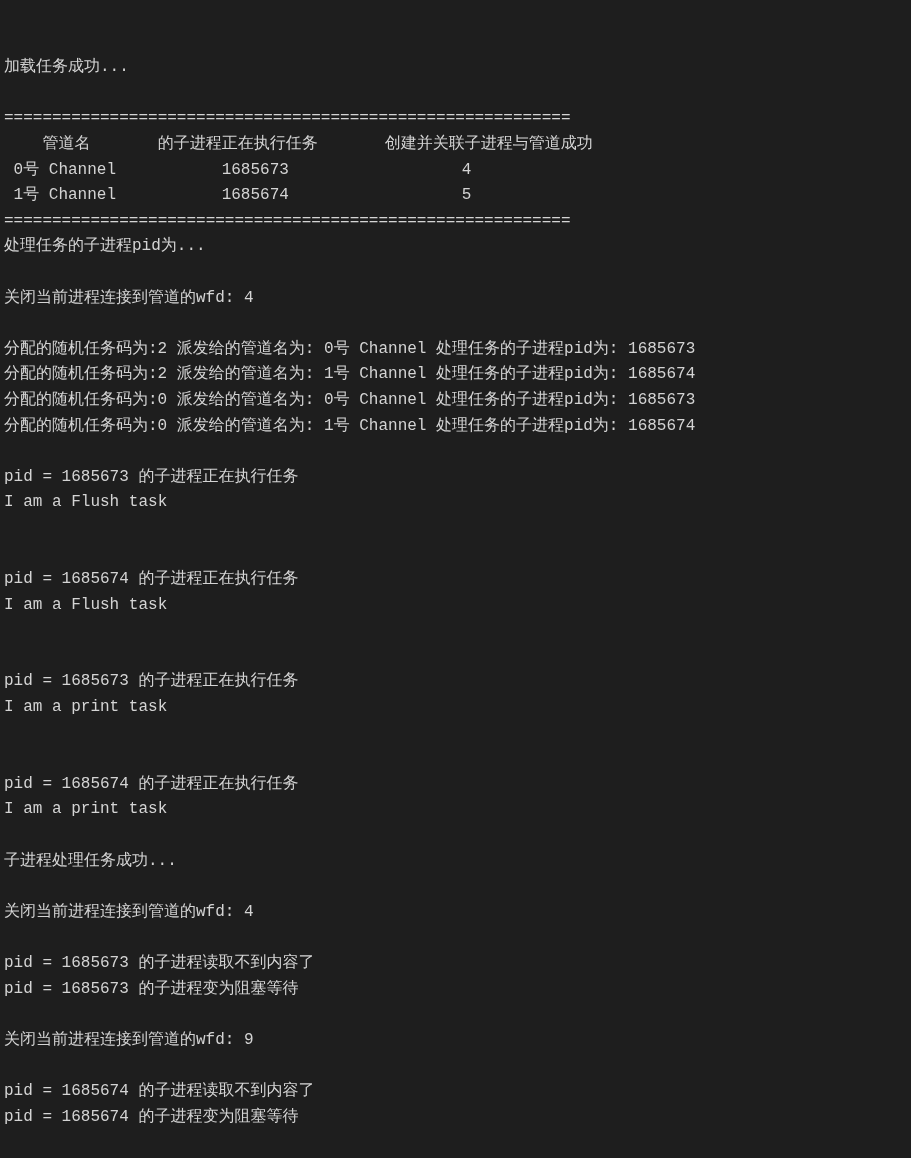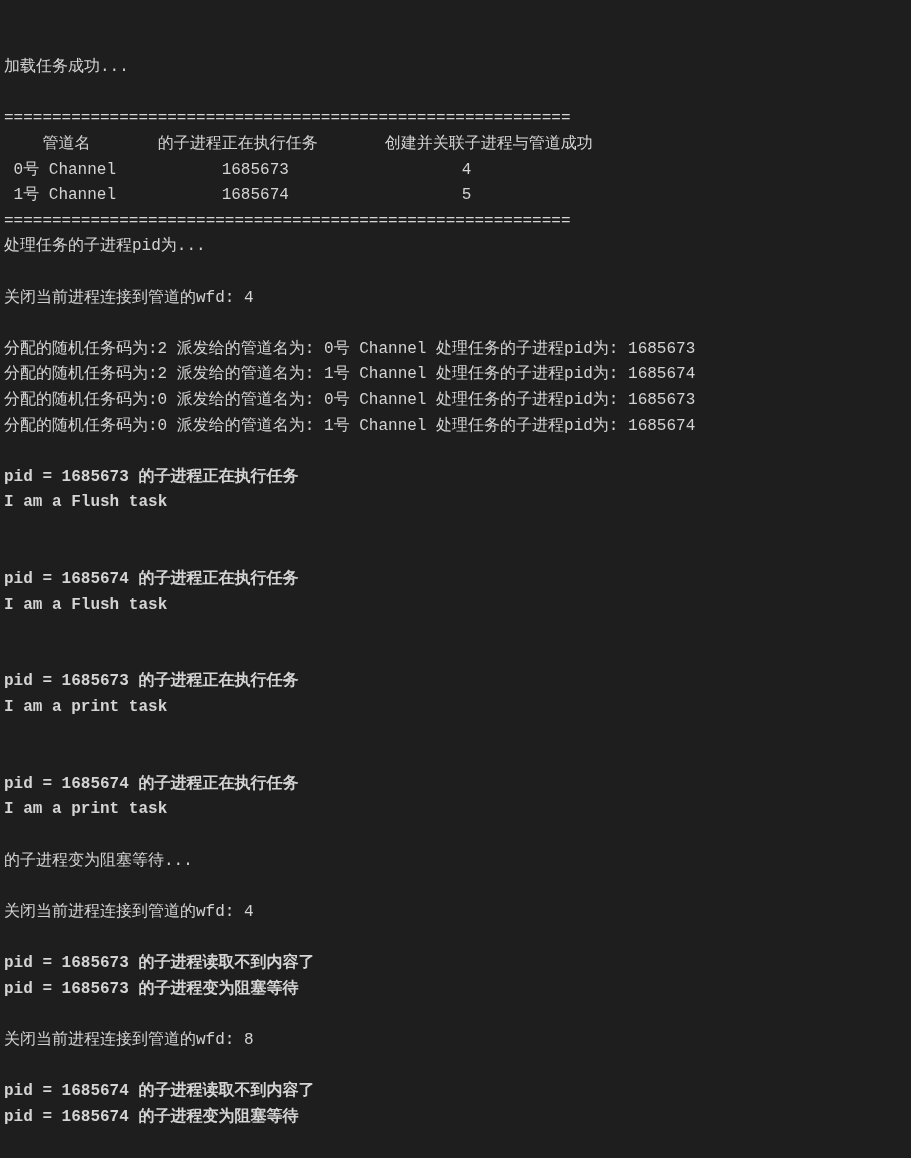--- a/index.html
+++ b/index.html
@@ -8,21 +8,21 @@
       font-family: "Consolas", "Courier New", monospace;
       font-size: 16px;
       line-height: 1.6;
       margin: 0;
       padding: 4px;
       width: 911px;
       box-sizing: border-box;
       white-space: pre;
       position: relative;
     }
-    .bold { font-weight: bold; }
+    .bold { font-weight: normal; }
   </style>
 </head>
 <body>
 
 <span>加载任务成功...</span>
 
 <span>===========================================================</span>
 <span>    管道名</span>       <span>的子进程正在执行任务</span>       <span>创建并关联子进程与管道成功</span>
 <span> 0号 Channel</span>           <span>1685673</span>                  <span>4</span>
 <span> 1号 Channel</span>           <span>1685674</span>                  <span>5</span>
@@ -44,27 +44,27 @@
 <span class="bold">I am a Flush task</span>
 
 
 <span class="bold"><span>pid = </span><span>1685673</span><span> 的子进程正在执行任务</span></span>
 <span class="bold">I am a print task</span>
 
 
 <span class="bold"><span>pid = </span><span>1685674</span><span> 的子进程正在执行任务</span></span>
 <span class="bold">I am a print task</span>
 
-<span>的子进程变为阻塞等待...</span>
+<span>子进程处理任务成功...</span>
 
 <span>关闭当前进程连接到管道的wfd: 4</span>
 
 <span class="bold"><span>pid = </span><span>1685673</span><span> 的子进程读取不到内容了</span></span>
 <span class="bold"><span>pid = </span><span>1685673</span><span> 的子进程变为阻塞等待</span></span>
 
-<span>关闭当前进程连接到管道的wfd: 8</span>
+<span>关闭当前进程连接到管道的wfd: 9</span>
 
 <span class="bold"><span>pid = </span><span>1685674</span><span> 的子进程读取不到内容了</span></span>
 <span class="bold"><span>pid = </span><span>1685674</span><span> 的子进程变为阻塞等待</span></span>
 
 
 
 
 
 </body></html>

